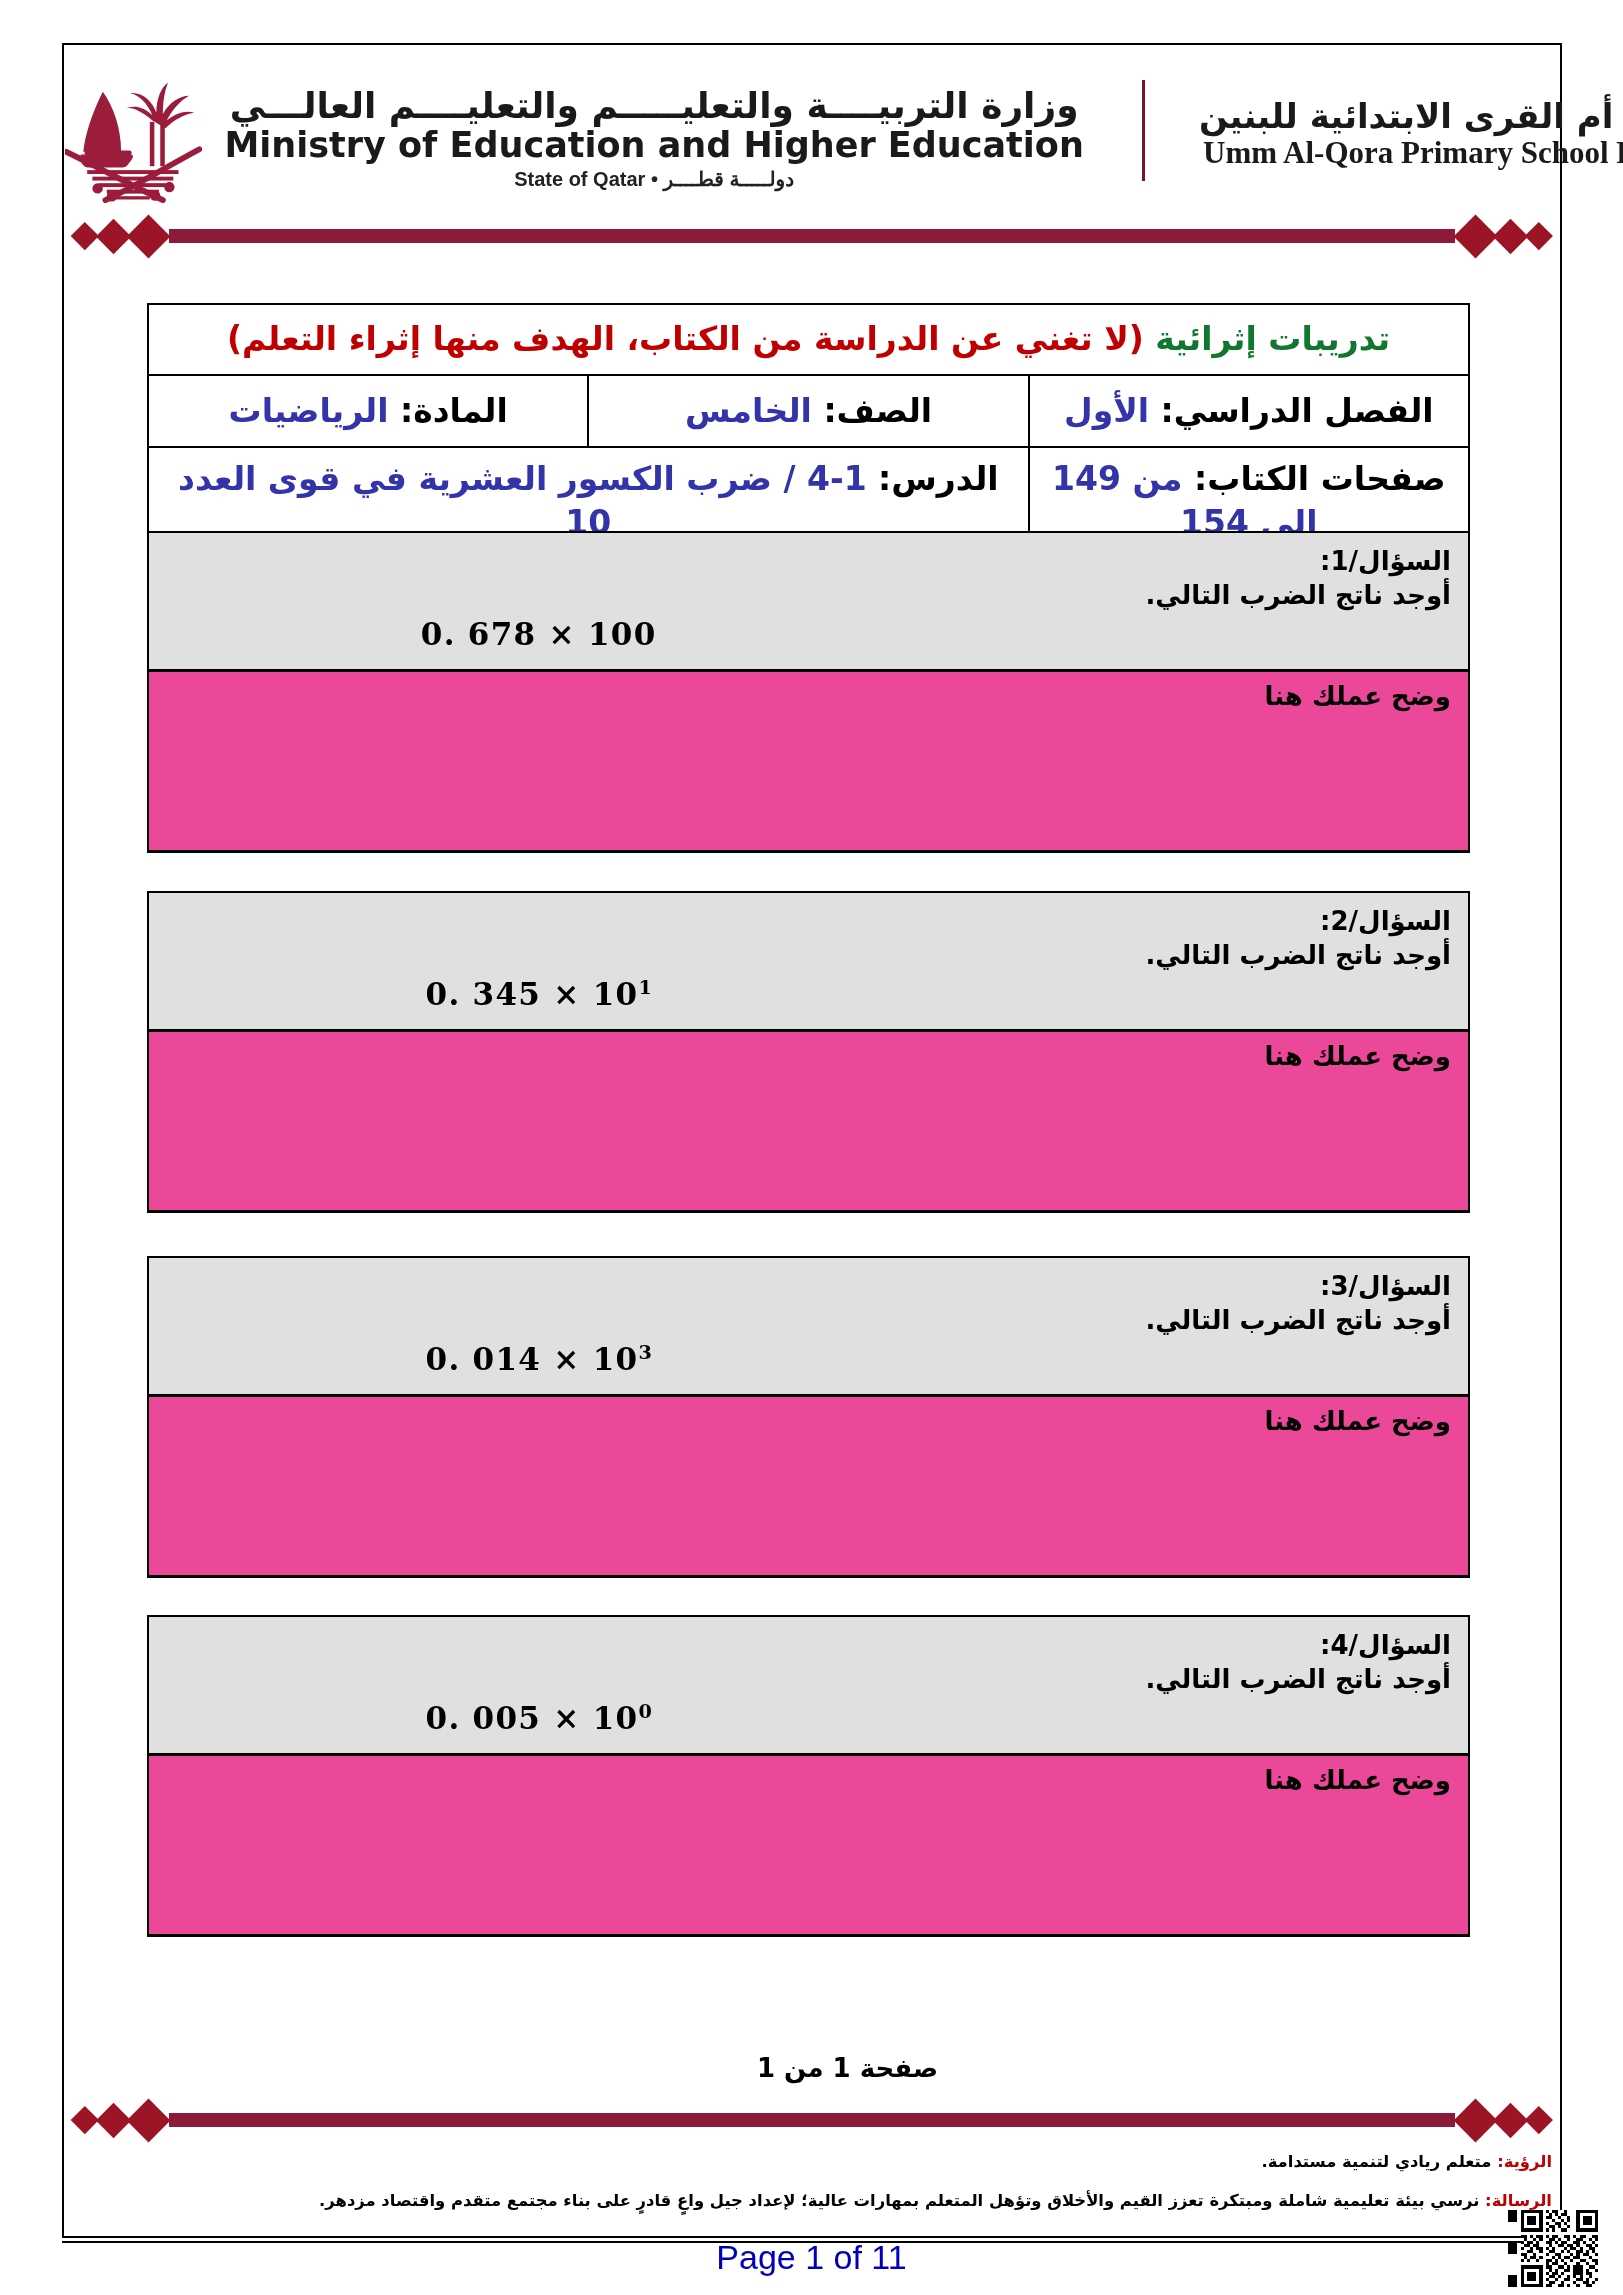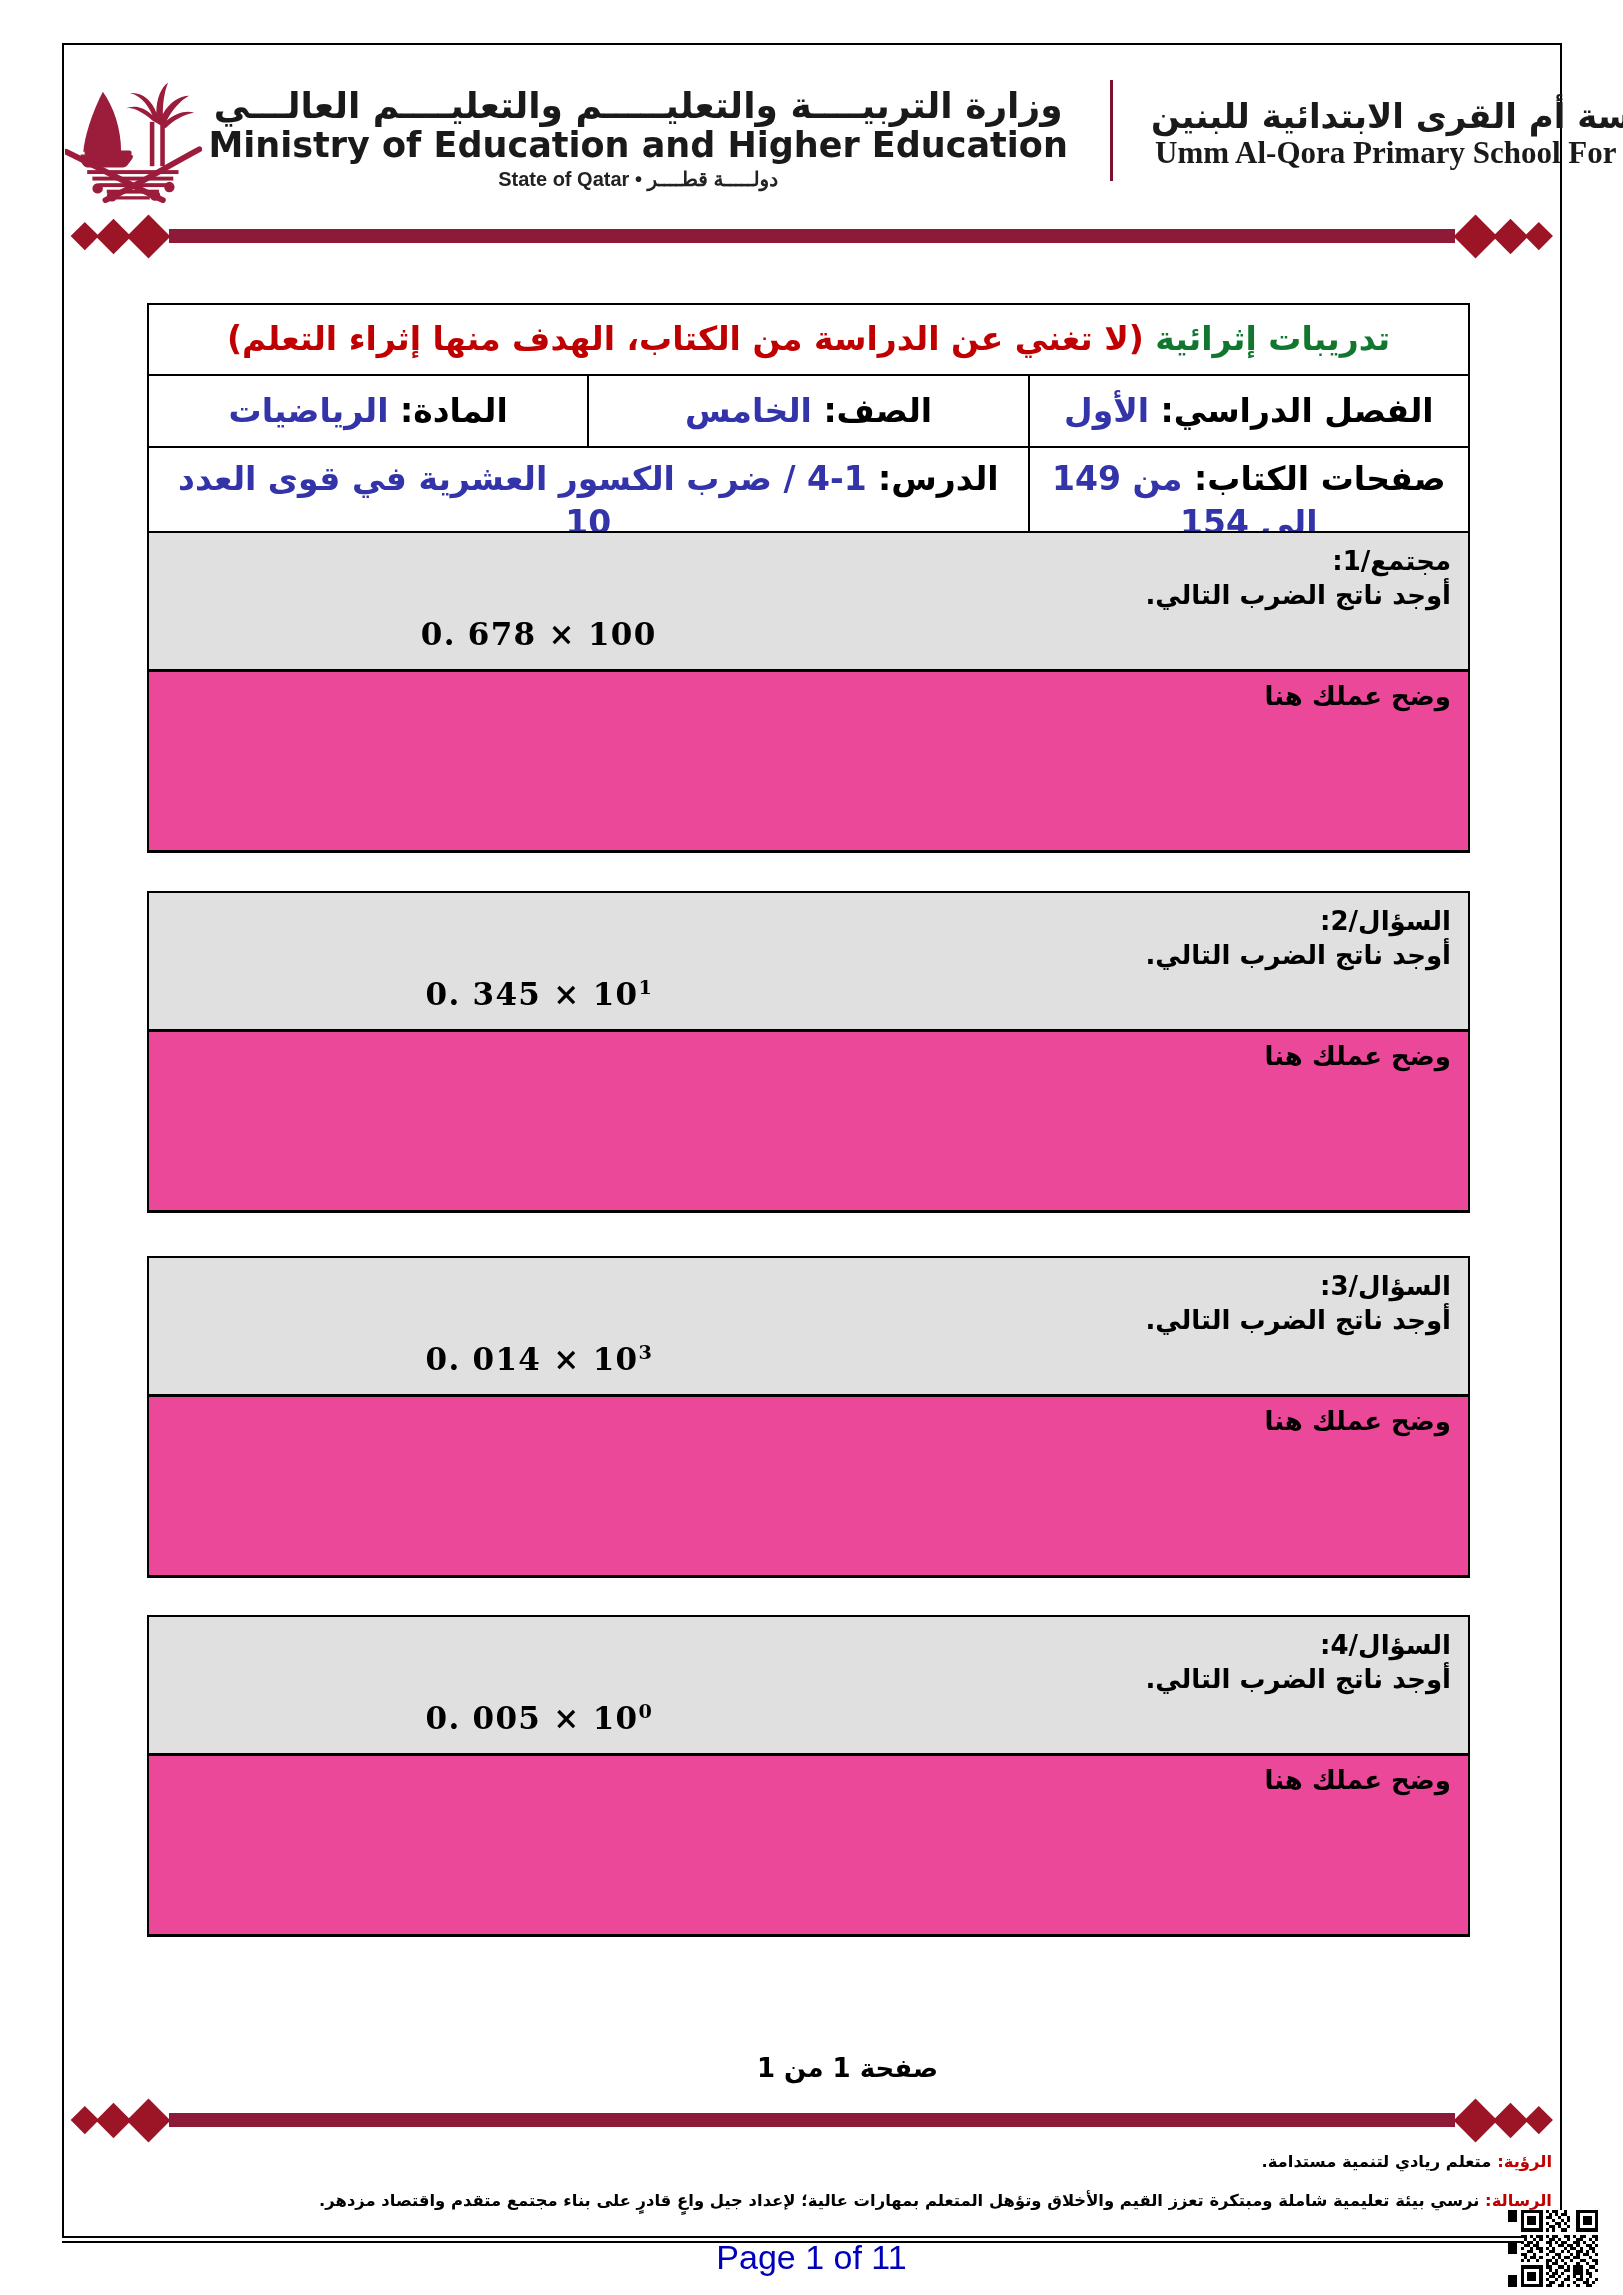--- a/index.html
+++ b/index.html
@@ -32,20 +32,21 @@
   .header {
     position: absolute;
     left: 65px;
     top: 72px;
     width: 1493px;
     height: 137px;
     display: flex;
     flex-direction: row-reverse;
     align-items: flex-start;
     justify-content: flex-start;
+    gap: 16px;
   }
   .emblem {
     width: 137px;
     height: 131px;
     flex: 0 0 auto;
     margin-right: 6.5px;
   }
   .ministry-block {
     flex: 0 0 auto;
     text-align: center;
@@ -403,21 +404,21 @@
       <td colspan="2">
         <span class="lbl">الدرس:</span>
         <span class="val">1-4 / ضرب الكسور العشرية في قوى العدد 10</span>
       </td>
     </tr>
   </tbody>
     </table>
 
   <div class="q-block" style="top:531px">
     <div class="q-head">
-      <div class="q-label">مجتمع/1:</div>
+      <div class="q-label">السؤال/1:</div>
       <div class="q-prompt">أوجد ناتج الضرب التالي.</div>
       <div class="q-expr"><span>0. 678 × 100</span></div>
     </div>
     <div class="q-body">
       <div class="q-work">وضح عملك هنا</div>
       <div class="q-space"></div>
     </div>
   </div>
 
   <div class="q-block" style="top:891px">

